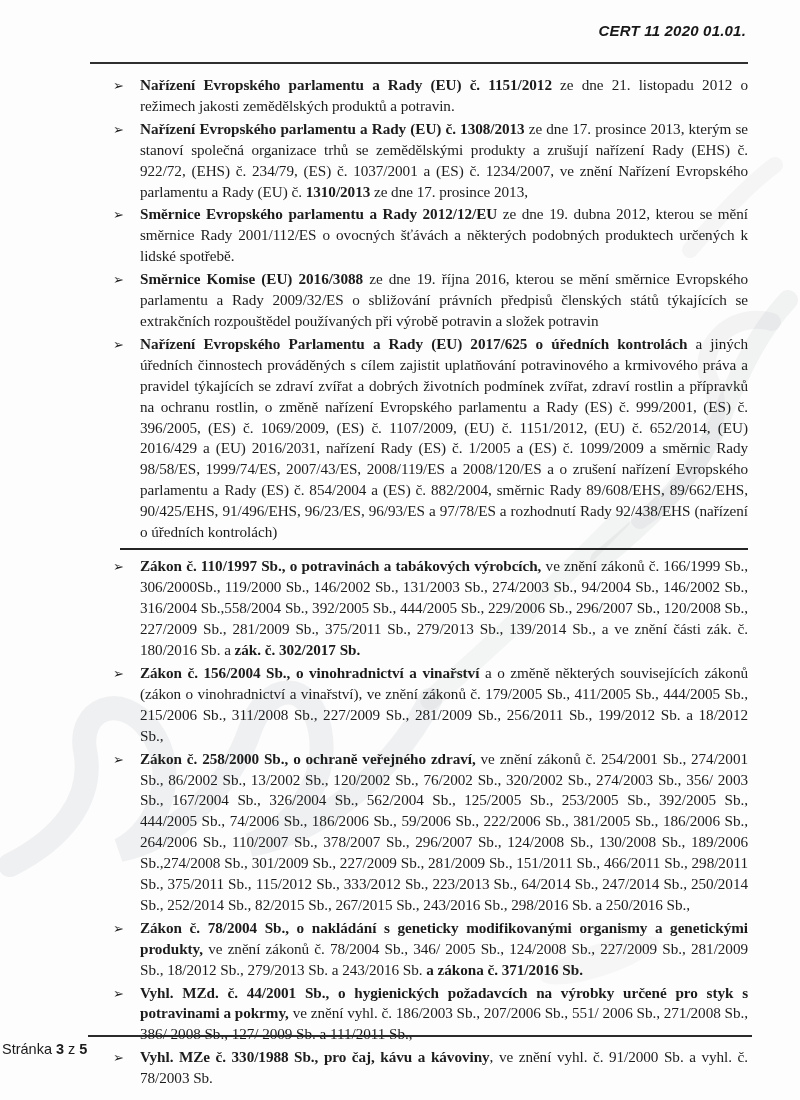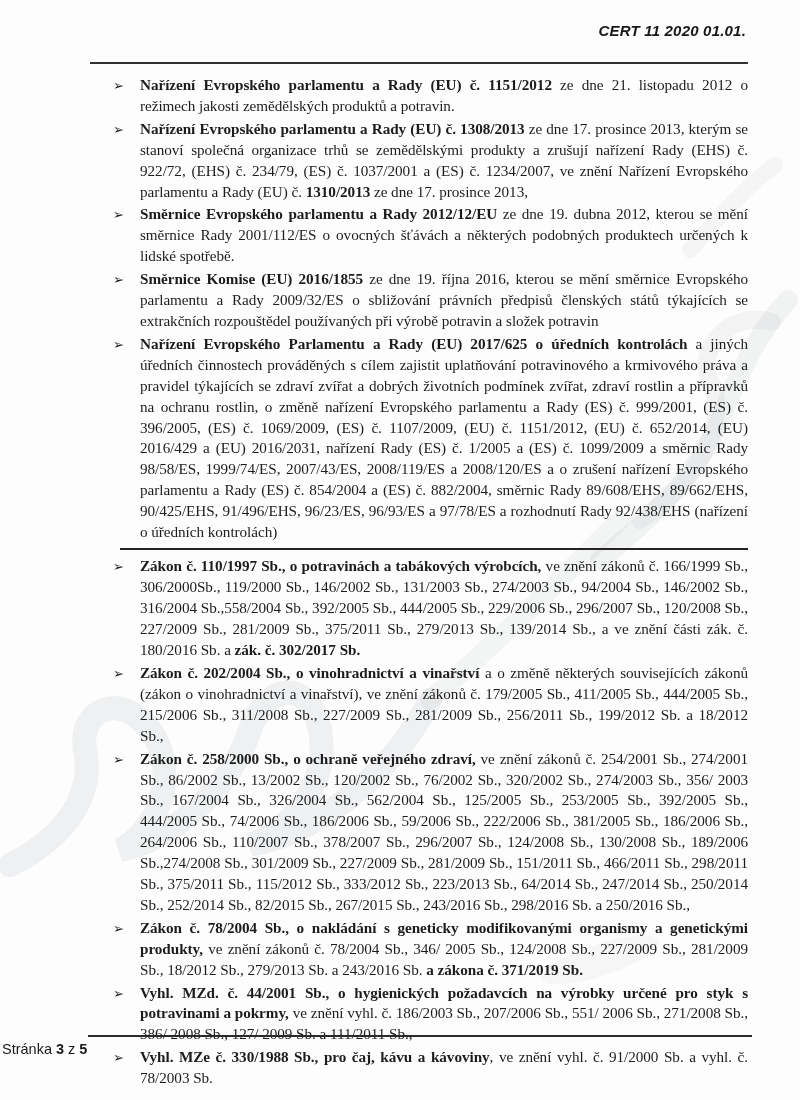--- a/index.html
+++ b/index.html
@@ -70,29 +70,29 @@
 
   <div class="header-code">CERT 11 2020 01.01.</div>
 
   <div class="rule rule-top"></div>
 
   <div class="content">
     <ul class="list">
         <li class="item"><span class="marker">➢</span><span><span class="b">Nařízení Evropského parlamentu a Rady (EU) č. 1151/2012</span><span> ze dne 21. listopadu 2012 o režimech jakosti zemědělských produktů a potravin.</span></span></li>
         <li class="item"><span class="marker">➢</span><span><span class="b">Nařízení Evropského parlamentu a Rady (EU) č. 1308/2013</span><span> ze dne 17. prosince 2013, kterým se stanoví společná organizace trhů se zemědělskými produkty a zrušují nařízení Rady (EHS) č. 922/72, (EHS) č. 234/79, (ES) č. 1037/2001 a (ES) č. 1234/2007, ve znění Nařízení Evropského parlamentu a Rady (EU) č. </span><span class="b">1310/2013</span><span> ze dne 17. prosince 2013,</span></span></li>
         <li class="item"><span class="marker">➢</span><span><span class="b">Směrnice Evropského parlamentu a Rady 2012/12/EU</span><span> ze dne 19. dubna 2012, kterou se mění směrnice Rady 2001/112/ES o ovocných šťávách a některých podobných produktech určených k lidské spotřebě.</span></span></li>
-        <li class="item"><span class="marker">➢</span><span><span class="b">Směrnice Komise (EU) 2016/1855</span><span> ze dne 19. října 2016, kterou se mění směrnice Evropského parlamentu a Rady 2009/32/ES o sbližování právních předpisů členských států týkajících se extrakčních rozpouštědel používaných při výrobě potravin a složek potravin</span></span></li>
+        <li class="item"><span class="marker">➢</span><span><span class="b">Směrnice Komise (EU) 2016/3088</span><span> ze dne 19. října 2016, kterou se mění směrnice Evropského parlamentu a Rady 2009/32/ES o sbližování právních předpisů členských států týkajících se extrakčních rozpouštědel používaných při výrobě potravin a složek potravin</span></span></li>
         <li class="item"><span class="marker">➢</span><span><span class="b">Nařízení Evropského Parlamentu a Rady (EU) 2017/625 o úředních kontrolách</span><span> a jiných úředních činnostech prováděných s cílem zajistit uplatňování potravinového a krmivového práva a pravidel týkajících se zdraví zvířat a dobrých životních podmínek zvířat, zdraví rostlin a přípravků na ochranu rostlin, o změně nařízení Evropského parlamentu a Rady (ES) č. 999/2001, (ES) č. 396/2005, (ES) č. 1069/2009, (ES) č. 1107/2009, (EU) č. 1151/2012, (EU) č. 652/2014, (EU) 2016/429 a (EU) 2016/2031, nařízení Rady (ES) č. 1/2005 a (ES) č. 1099/2009 a směrnic Rady 98/58/ES, 1999/74/ES, 2007/43/ES, 2008/119/ES a 2008/120/ES a o zrušení nařízení Evropského parlamentu a Rady (ES) č. 854/2004 a (ES) č. 882/2004, směrnic Rady 89/608/EHS, 89/662/EHS, 90/425/EHS, 91/496/EHS, 96/23/ES, 96/93/ES a 97/78/ES a rozhodnutí Rady 92/438/EHS (nařízení o úředních kontrolách)</span></span></li>
       </ul>
     <div class="section-divider"></div>
     <ul class="list">
         <li class="item"><span class="marker">➢</span><span><span class="b">Zákon č. 110/1997 Sb., o potravinách a tabákových výrobcích,</span><span> ve znění zákonů č. 166/1999 Sb., 306/2000Sb., 119/2000 Sb., 146/2002 Sb., 131/2003 Sb., 274/2003 Sb., 94/2004 Sb., 146/2002 Sb., 316/2004 Sb.,558/2004 Sb., 392/2005 Sb., 444/2005 Sb., 229/2006 Sb., 296/2007 Sb., 120/2008 Sb., 227/2009 Sb., 281/2009 Sb., 375/2011 Sb., 279/2013 Sb., 139/2014 Sb., a ve znění části zák. č. 180/2016 Sb. a </span><span class="b">zák. č. 302/2017 Sb.</span></span></li>
-        <li class="item"><span class="marker">➢</span><span><span class="b">Zákon č. 202/2004 Sb., o vinohradnictví a vinařství</span><span> a o změně některých souvisejících zákonů (zákon o vinohradnictví a vinařství), ve znění zákonů č. 179/2005 Sb., 411/2005 Sb., 444/2005 Sb., 215/2006 Sb., 311/2008 Sb., 227/2009 Sb., 281/2009 Sb., 256/2011 Sb., 199/2012 Sb. a 18/2012 Sb.,</span></span></li>
+        <li class="item"><span class="marker">➢</span><span><span class="b">Zákon č. 156/2004 Sb., o vinohradnictví a vinařství</span><span> a o změně některých souvisejících zákonů (zákon o vinohradnictví a vinařství), ve znění zákonů č. 179/2005 Sb., 411/2005 Sb., 444/2005 Sb., 215/2006 Sb., 311/2008 Sb., 227/2009 Sb., 281/2009 Sb., 256/2011 Sb., 199/2012 Sb. a 18/2012 Sb.,</span></span></li>
         <li class="item"><span class="marker">➢</span><span><span class="b">Zákon č. 258/2000 Sb., o ochraně veřejného zdraví,</span><span> ve znění zákonů č. 254/2001 Sb., 274/2001 Sb., 86/2002 Sb., 13/2002 Sb., 120/2002 Sb., 76/2002 Sb., 320/2002 Sb., 274/2003 Sb., 356/ 2003 Sb., 167/2004 Sb., 326/2004 Sb., 562/2004 Sb., 125/2005 Sb., 253/2005 Sb., 392/2005 Sb., 444/2005 Sb., 74/2006 Sb., 186/2006 Sb., 59/2006 Sb., 222/2006 Sb., 381/2005 Sb., 186/2006 Sb., 264/2006 Sb., 110/2007 Sb., 378/2007 Sb., 296/2007 Sb., 124/2008 Sb., 130/2008 Sb., 189/2006 Sb.,274/2008 Sb., 301/2009 Sb., 227/2009 Sb., 281/2009 Sb., 151/2011 Sb., 466/2011 Sb., 298/2011 Sb., 375/2011 Sb., 115/2012 Sb., 333/2012 Sb., 223/2013 Sb., 64/2014 Sb., 247/2014 Sb., 250/2014 Sb., 252/2014 Sb., 82/2015 Sb., 267/2015 Sb., 243/2016 Sb., 298/2016 Sb. a 250/2016 Sb.,</span></span></li>
-        <li class="item"><span class="marker">➢</span><span><span class="b">Zákon č. 78/2004 Sb., o nakládání s geneticky modifikovanými organismy a genetickými produkty,</span><span> ve znění zákonů č. 78/2004 Sb., 346/ 2005 Sb., 124/2008 Sb., 227/2009 Sb., 281/2009 Sb., 18/2012 Sb., 279/2013 Sb. a 243/2016 Sb. </span><span class="b">a zákona č. 371/2019 Sb.</span></span></li>
+        <li class="item"><span class="marker">➢</span><span><span class="b">Zákon č. 78/2004 Sb., o nakládání s geneticky modifikovanými organismy a genetickými produkty,</span><span> ve znění zákonů č. 78/2004 Sb., 346/ 2005 Sb., 124/2008 Sb., 227/2009 Sb., 281/2009 Sb., 18/2012 Sb., 279/2013 Sb. a 243/2016 Sb. </span><span class="b">a zákona č. 371/2016 Sb.</span></span></li>
         <li class="item"><span class="marker">➢</span><span><span class="b">Vyhl. MZd. č. 44/2001 Sb., o hygienických požadavcích na výrobky určené pro styk s potravinami a pokrmy,</span><span> ve znění vyhl. č. 186/2003 Sb., 207/2006 Sb., 551/ 2006 Sb., 271/2008 Sb., 386/ 2008 Sb., 127/ 2009 Sb. a  111/2011 Sb.,</span></span></li>
         <li class="item"><span class="marker">➢</span><span><span class="b">Vyhl. MZe č. 330/1988 Sb., pro čaj, kávu a kávoviny</span><span>, ve znění vyhl. č. 91/2000 Sb. a vyhl. č. 78/2003 Sb.</span></span></li>
       </ul>
   </div>
 
   <div class="rule rule-bottom"></div>
 
   <div class="footer">
     <span>Stránka</span><span class="b">3</span><span>z</span><span class="b">5</span>
   </div>

